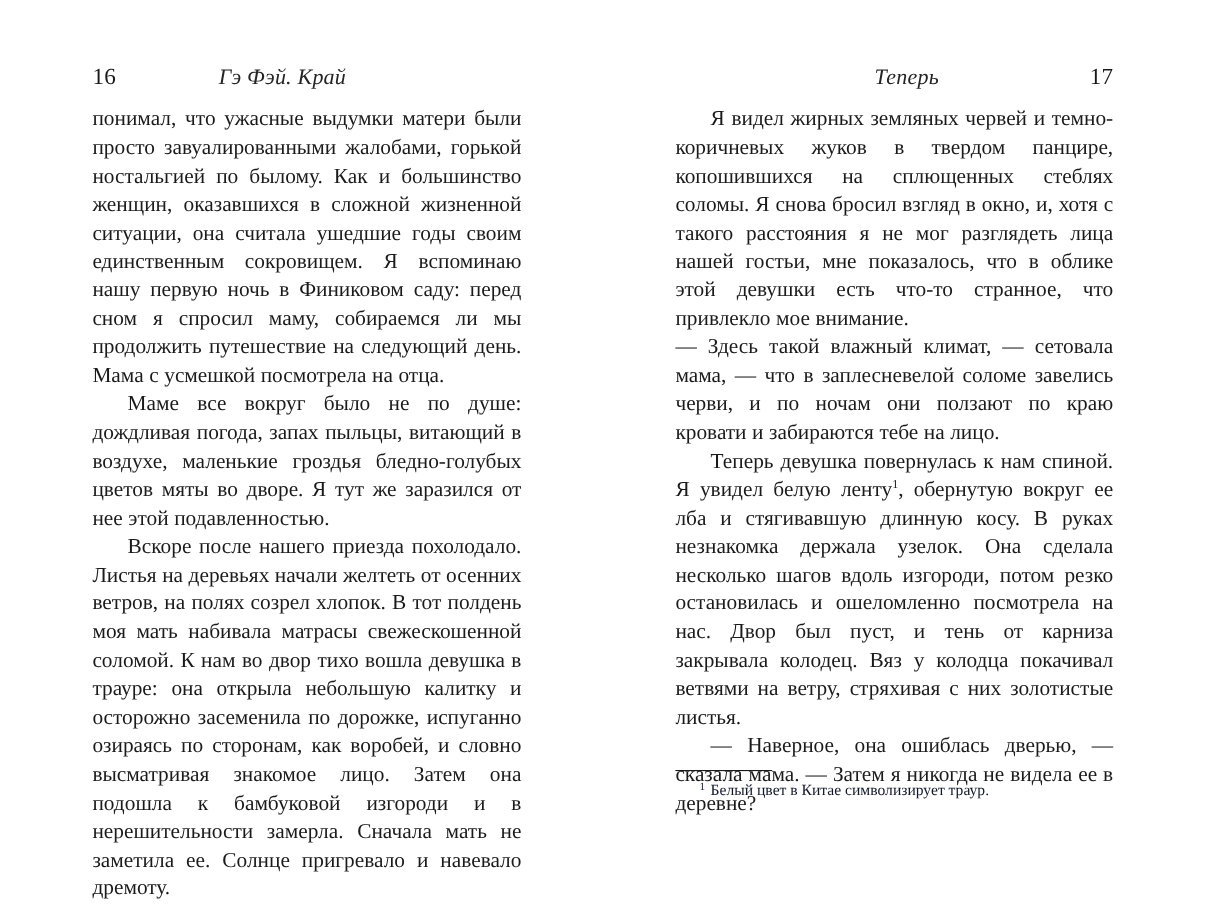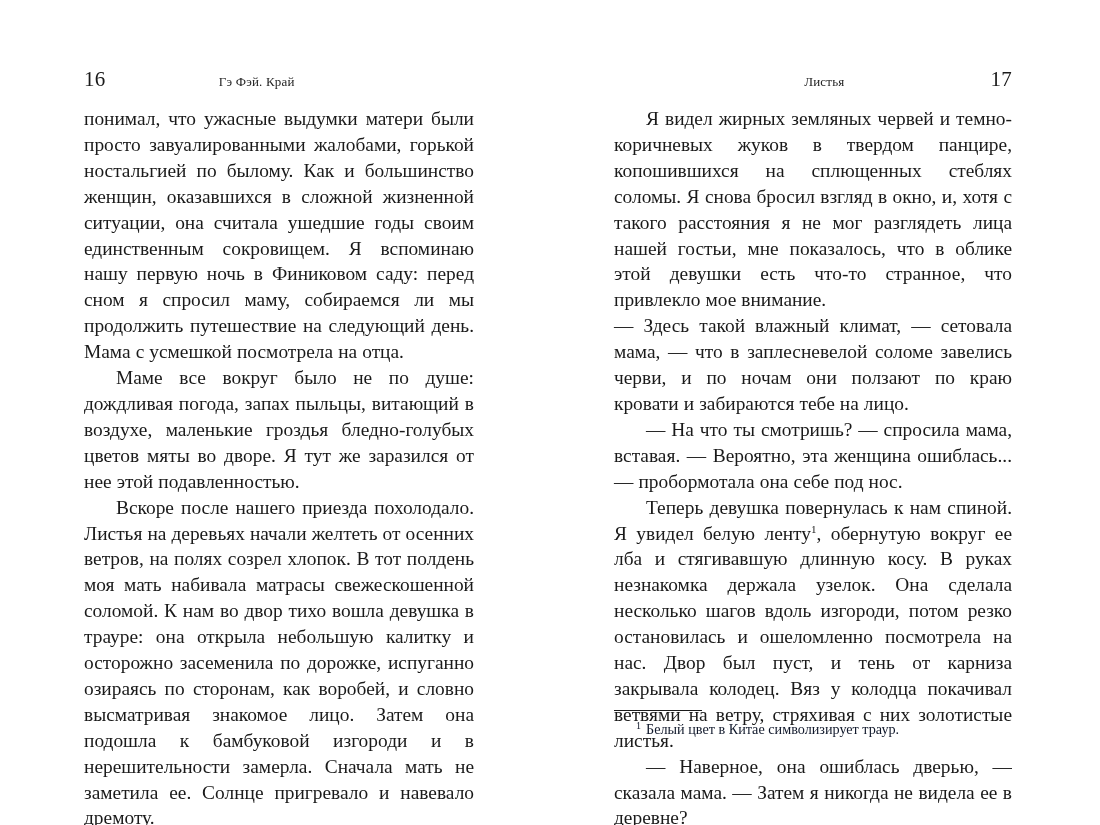--- a/index.html
+++ b/index.html
@@ -15,21 +15,21 @@
     overflow: hidden;
   }
   .spread {
     position: relative;
     width: 1100px;
     height: 825px;
     background: #ffffff;
   }
   .page {
     position: absolute;
-    top: 10px;
+    top: 0;
     height: 580px;
   }
   .page-left  { left: 84px;  width: 390px; }
   .page-right { left: 614px; width: 398px; }
 
   .running-head {
     position: absolute;
     top: 56px;
     left: 0;
     width: 100%;
@@ -46,21 +46,22 @@
   }
   .folio {
     font-size: 21px;
     color: #1a1a1a;
     line-height: 26px;
     flex: 0 0 auto;
   }
   .rh-title {
     flex: 1 1 auto;
     text-align: center;
-    font-size: 13px;
+    font-size: 20px;
+    font-style: italic;
   }
   .rh-spacer { flex: 0 0 auto; width: 26px; }
 
   .page-left  .rh-row .folio     { order: 1; margin-right: 0; }
   .page-left  .rh-row .rh-title  { order: 2; padding-right: 40px; }
   .page-left  .rh-row .rh-spacer { order: 3; }
 
   .page-right .rh-row .rh-spacer { order: 1; width: 20px; }
   .page-right .rh-row .rh-title  { order: 2; padding-left: 24px; }
   .page-right .rh-row .folio     { order: 3; }
@@ -139,29 +140,28 @@
       <p class="body">Вскоре после нашего приезда похолодало. Листья на деревьях начали желтеть от осенних ветров, на полях созрел хлопок. В тот полдень моя мать набивала матрасы свежескошенной соломой. К нам во двор тихо вошла девушка в трауре: она открыла небольшую калитку и осторожно засеменила по дорожке, испуганно озираясь по сторонам, как воробей, и словно высматривая знакомое лицо. Затем она подошла к бамбуковой изгороди и в нерешительности замерла. Сначала мать не заметила ее. Солнце пригревало и навевало дремоту.</p>
     </div>
 
   </div>
 
   <div class="page page-right">
 
     <div class="running-head">
       <div class="rh-row">
         <span class="rh-spacer"></span>
-        <span class="rh-title">Листья</span>
+        <span class="rh-title">Теперь</span>
         <span class="folio">17</span>
       </div>
     </div>
 
     <div class="textblock">
       <p class="body">Я видел жирных земляных червей и темно-коричневых жуков в твердом панцире, копошившихся на сплющенных стеблях соломы. Я снова бросил взгляд в окно, и, хотя с такого расстояния я не мог разглядеть лица нашей гостьи, мне показалось, что в облике этой девушки есть что-то странное, что привлекло мое внимание.</p>
       <p class="body first">— Здесь такой влажный климат, — сетовала мама, — что в заплесневелой соломе завелись черви, и по ночам они ползают по краю кровати и забираются тебе на лицо.</p>
-      <p class="body">— На что ты смотришь? — спросила мама, вставая. — Вероятно, эта женщина ошиблась... — пробормотала она себе под нос.</p>
       <p class="body"><span>Теперь девушка повернулась к нам спиной. Я увидел белую ленту</span><sup class="fn">1</sup><span>, обернутую вокруг ее лба и стягивавшую длинную косу. В руках незнакомка держала узелок. Она сделала несколько шагов вдоль изгороди, потом резко остановилась и ошеломленно посмотрела на нас. Двор был пуст, и тень от карниза закрывала колодец. Вяз у колодца покачивал ветвями на ветру, стряхивая с них золотистые листья.</span></p>
       <p class="body">— Наверное, она ошиблась дверью, — сказала мама. — Затем я никогда не видела ее в деревне?</p>
     </div>
 
     <div class="footnote-area">
       <div class="footnote-rule"></div>
       <p class="footnote"><sup>1</sup><span>Белый цвет в Китае символизирует траур.</span></p>
     </div>
 
   </div>

